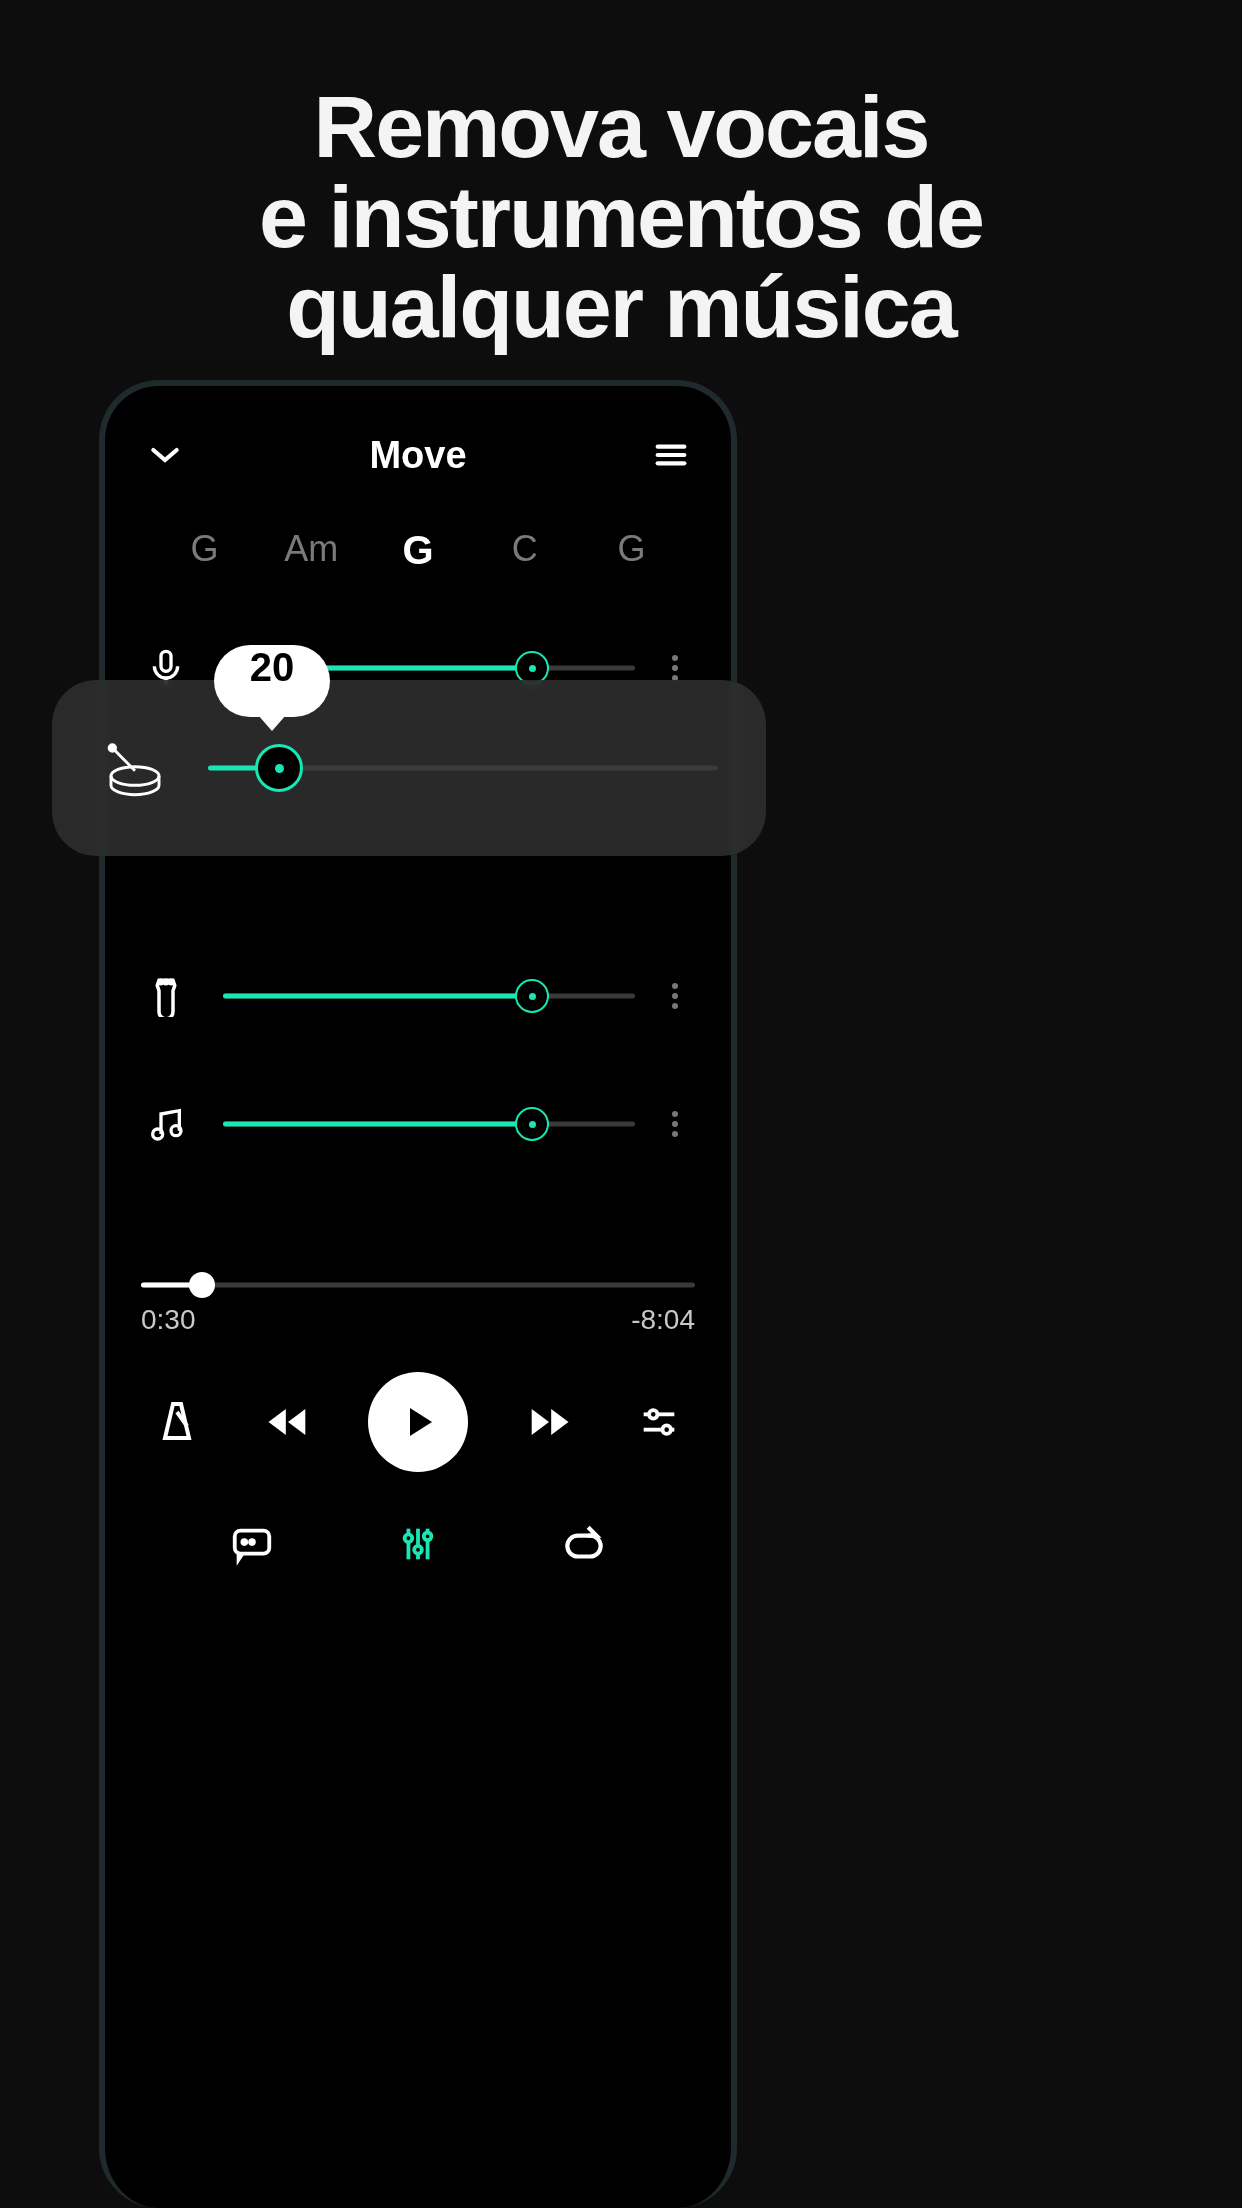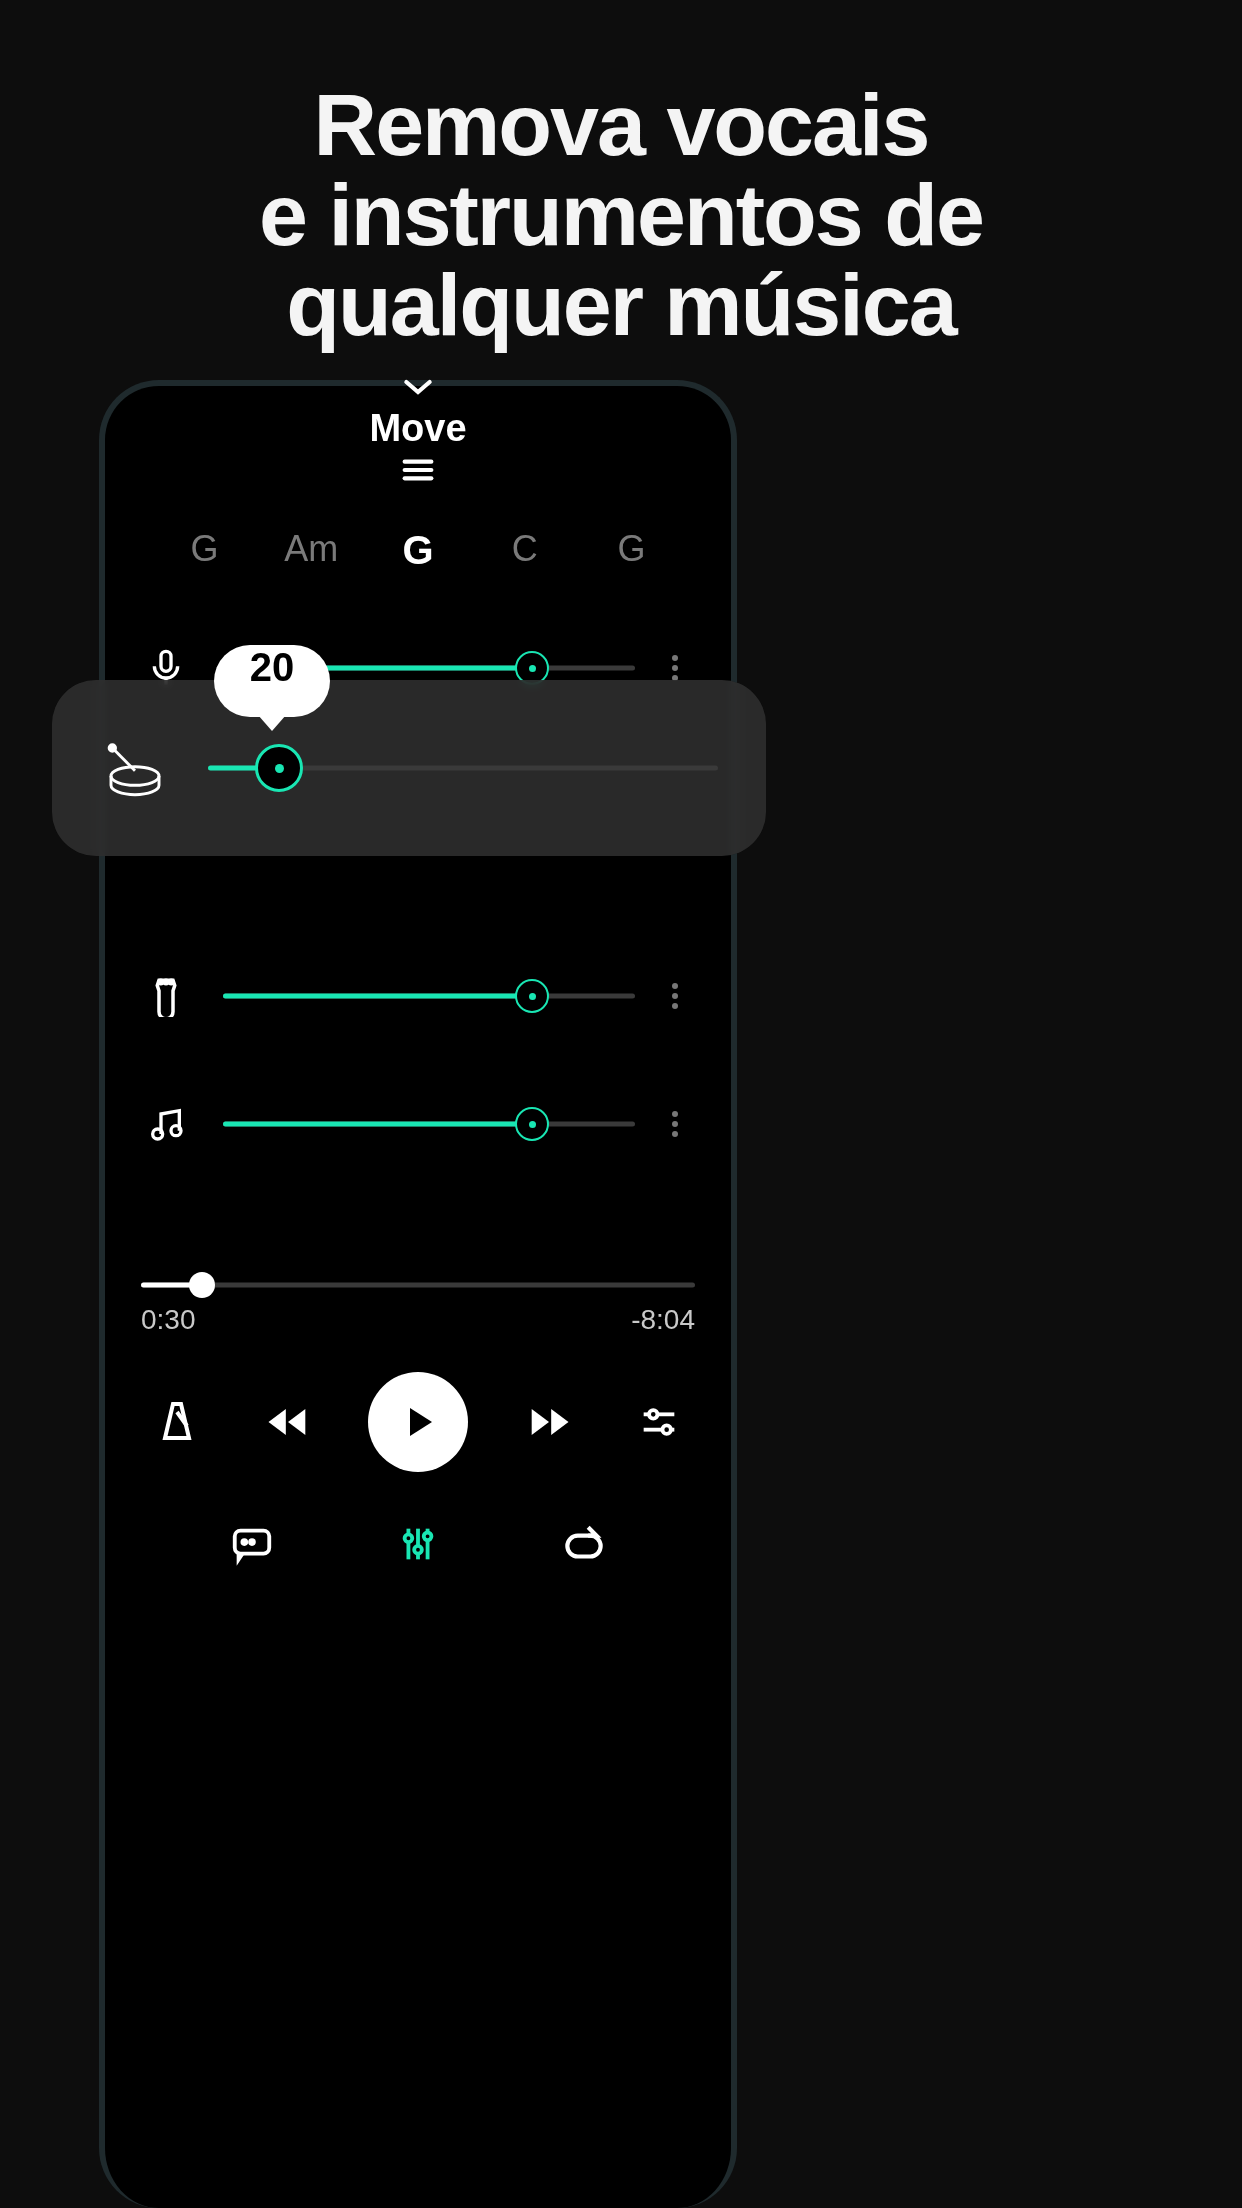--- a/index.html
+++ b/index.html
@@ -7,22 +7,21 @@
     width: 1242px;
     height: 2208px;
     background: #0d0d0d;
     font-family: -apple-system, BlinkMacSystemFont, "Segoe UI", Helvetica, Arial, sans-serif;
     overflow: hidden;
     color: #fff;
   }
 
   .hero {
     text-align: center;
-    padding-top: 46px;
-    margin-top: 34px;
+    padding-top: 82px;
   }
   .hero h1 {
     font-size: 88px;
     font-weight: 600;
     letter-spacing: -2px;
     line-height: 1.02;
     color: #f4f4f4;
   }
 
   .device {
@@ -36,23 +35,22 @@
     border: 6px solid #1f2a2d;
     border-bottom: none;
     overflow: visible;
     padding: 34px 36px 0 36px;
   }
 
   
   .topbar {
     display: flex;
     align-items: center;
-    justify-content: flex-end;
+    justify-content: space-between;
     height: 70px;
-    flex-direction: column;
   }
   .title {
     font-size: 38px;
     font-weight: 600;
     color: #fff;
   }
   .chev, .hambg { width: 48px; height: 48px; display:flex; align-items:center; justify-content:center; }
 
   
   .chords {

